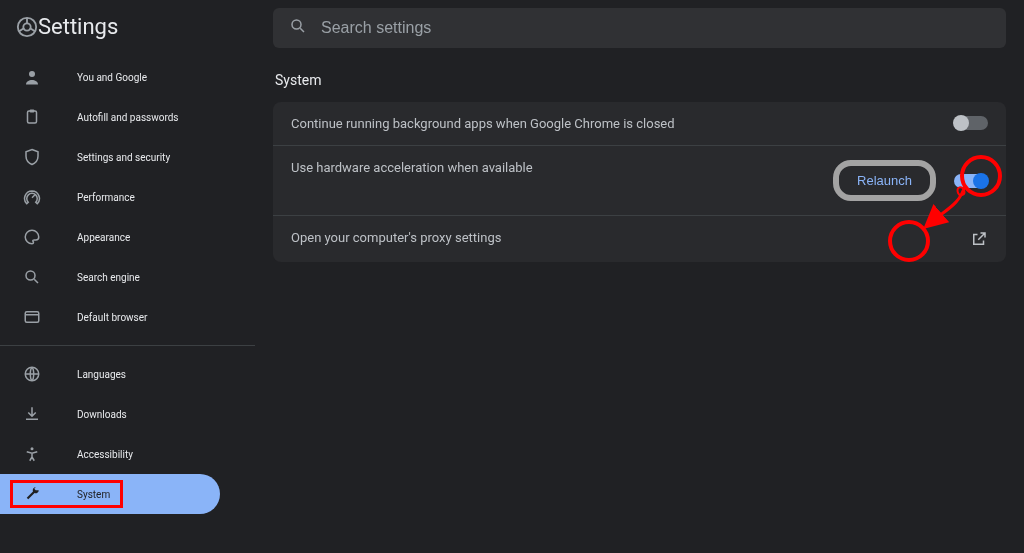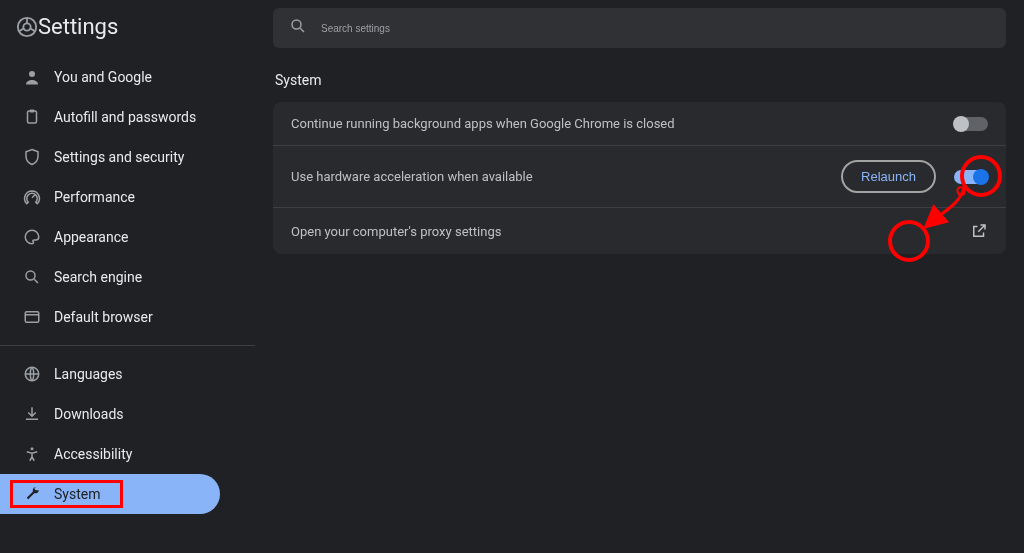--- a/index.html
+++ b/index.html
@@ -30,23 +30,23 @@
     }
     .settings-title {
       font-size: 22px;
       font-weight: 400;
       color: #e8eaed;
     }
     .nav-item {
       display: flex;
       align-items: center;
       padding: 10px 22px;
-      gap: 12px;
+      gap: 35px;
       cursor: pointer;
-      font-size: 14px;
+      font-size: 10px;
       color: #e8eaed;
     }
     .nav-item .icon {
       width: 20px;
       height: 20px;
       display: flex;
       align-items: center;
       justify-content: center;
       flex-shrink: 0;
     }
@@ -76,38 +76,38 @@
       align-items: center;
       padding: 0 16px;
       gap: 14px;
       margin-bottom: 24px;
     }
     .search-bar input {
       background: transparent;
       border: none;
       outline: none;
       color: #e8eaed;
-      font-size: 10px;
+      font-size: 16px;
       width: 100%;
     }
     .search-bar input::placeholder { color: #9aa0a6; }
     .section-title {
       font-size: 14px;
       color: #e8eaed;
       margin-bottom: 14px;
       padding-left: 2px;
     }
     .card {
       background: #292a2d;
       border-radius: 8px;
       overflow: hidden;
     }
     .row {
       display: flex;
-      align-items: center;
+      align-items: flex-start;
       justify-content: space-between;
       padding: 14px 18px;
       font-size: 13px;
       color: #bdc1c6;
       border-bottom: 1px solid #3c4043;
     }
     .row:last-child { border-bottom: none; }
     .row-right {
       display: flex;
       align-items: center;
@@ -125,21 +125,21 @@
       height: 16px;
       border-radius: 50%;
       position: absolute;
       top: -1px;
     }
     .toggle.off { background: #5f6368; }
     .toggle.off .knob { left: -1px; background: #bdc1c6; }
     .toggle.on { background: #8ab4f8; }
     .toggle.on .knob { right: -1px; background: #1a73e8; }
     .relaunch-btn {
-      border: 2px solid #a3a3a3;
+      border: 6px solid #a3a3a3;
       background: transparent;
       color: #8ab4f8;
       padding: 7px 18px;
       border-radius: 18px;
       font-size: 13px;
       cursor: pointer;
     }
     .open-icon {
       width: 18px;
       height: 18px;

